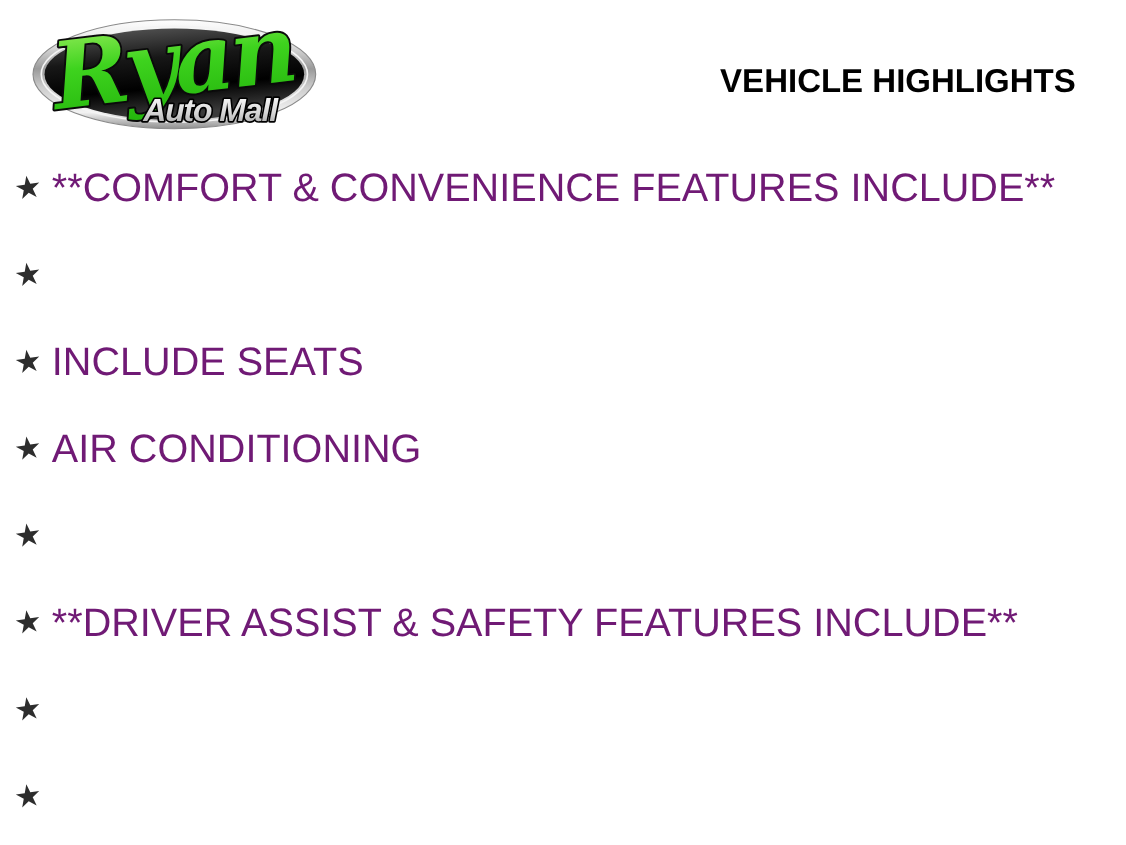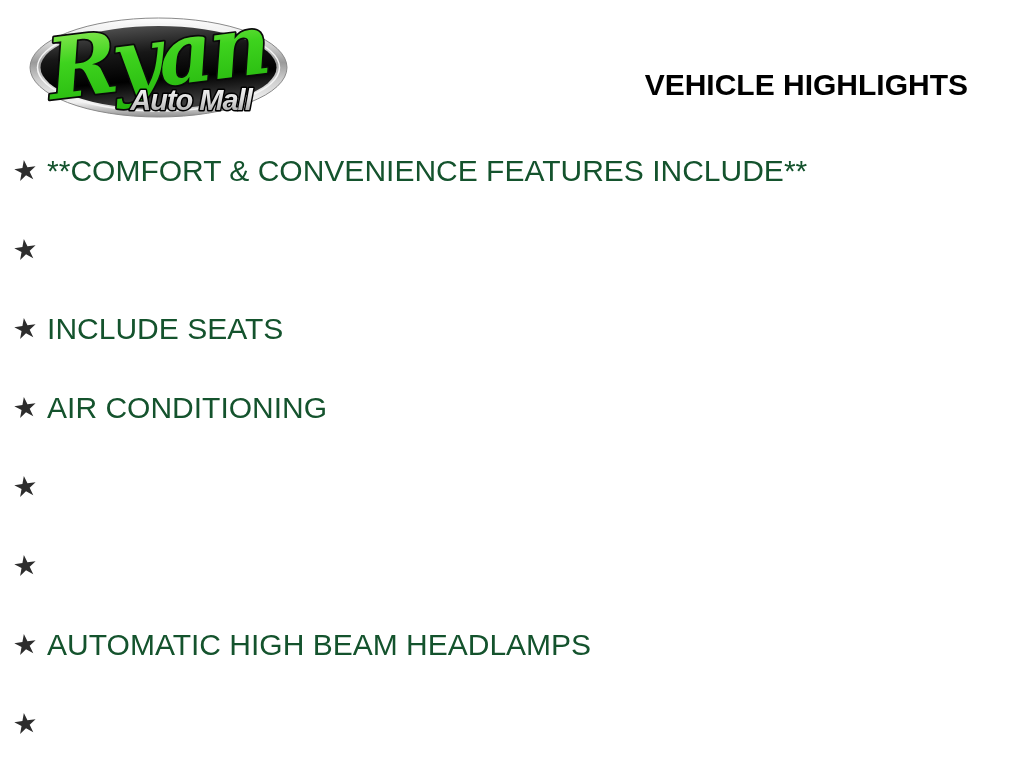--- a/index.html
+++ b/index.html
@@ -36,21 +36,21 @@
     font-family: "Liberation Sans", "DejaVu Sans", sans-serif;
     font-style: italic;
     font-weight: bold;
     letter-spacing: -1px;
   }
 
   .page-title {
     position: absolute;
     top: 52px;
     right: 38px;
-    margin: 18px;
+    margin: 8px;
     font-size: 30px;
     line-height: 30px;
     font-weight: bold;
     color: #000000;
     letter-spacing: 0px;
     white-space: nowrap;
   }
 
   
   .highlights {
@@ -70,23 +70,23 @@
   }
   .star {
     font-size: 28px;
     line-height: 1;
     color: #2d2d2d;
     transform: rotate(-8deg);
     flex: none;
   }
   .item-text {
     margin-left: 9px;
-    font-size: 30px;
+    font-size: 36px;
     line-height: 1.1;
-    color: #14532d;
+    color: #701a75;
     white-space: nowrap;
   }
 </style>
 </head>
 <body>
 
 <div class="page">
 
   <div class="logo-wrap">
     <svg width="270" height="112" viewBox="0 0 270 112" xmlns="http://www.w3.org/2000/svg">
@@ -145,23 +145,23 @@
     </li>
     <li>
       <span class="star">★</span>
       <span class="item-text">AIR CONDITIONING</span>
     </li>
     <li>
       <span class="star">★</span>
     </li>
     <li>
       <span class="star">★</span>
+      <span class="item-text">**DRIVER ASSIST &amp; SAFETY FEATURES INCLUDE**</span>
     </li>
     <li>
       <span class="star">★</span>
-      <span class="item-text">AUTOMATIC HIGH BEAM HEADLAMPS</span>
     </li>
     <li>
       <span class="star">★</span>
     </li>
   </ul>
 
 </div>
 
 </body></html>

